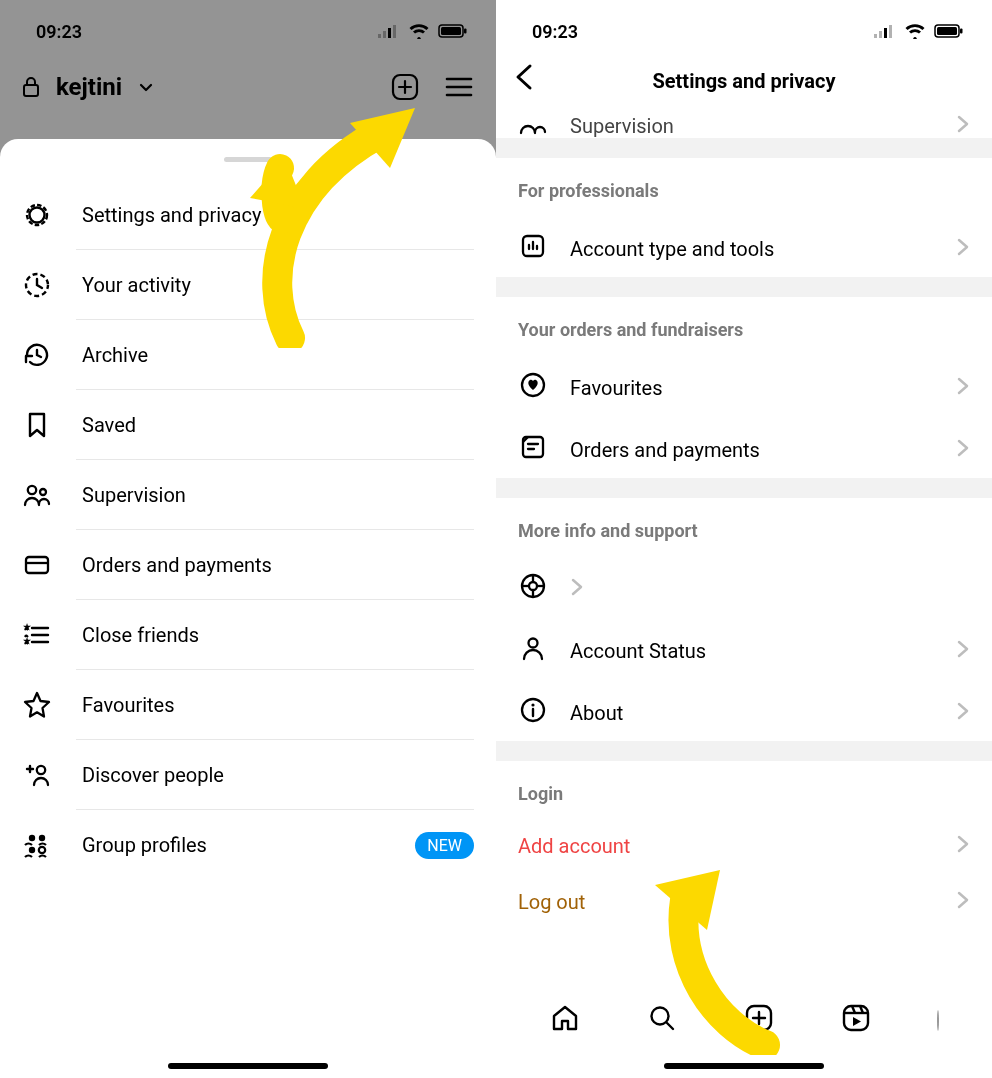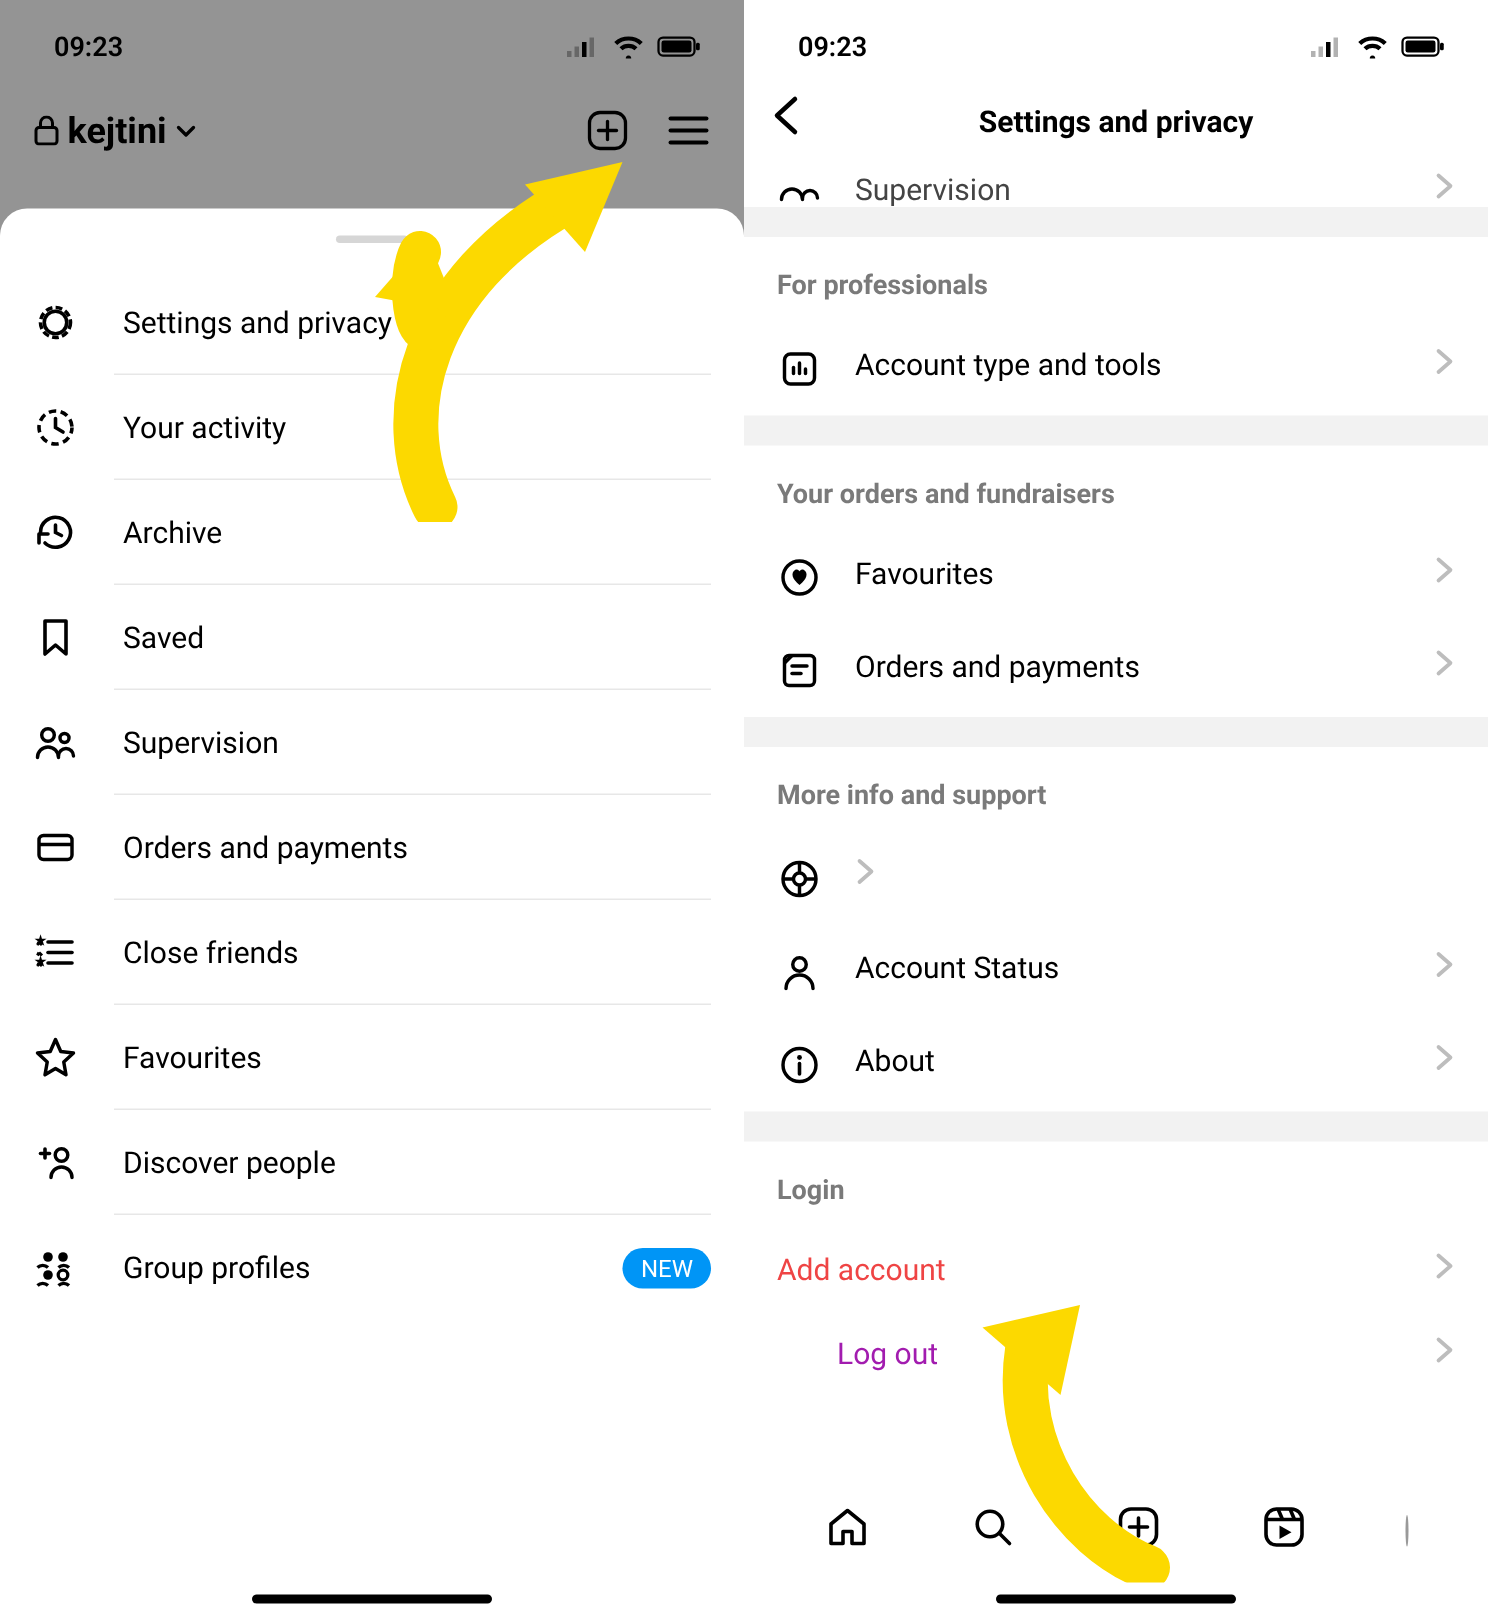--- a/index.html
+++ b/index.html
@@ -30,21 +30,21 @@
   
   .profile-header {
     display: flex;
     justify-content: space-between;
     align-items: center;
     padding: 20px 22px 28px;
   }
   .profile-user {
     display: flex;
     align-items: center;
-    gap: 5px;
+    gap: 16px;
     font-weight: 700;
     font-size: 24px;
   }
   .profile-actions { display: flex; gap: 24px; align-items: center; }
 
   .left-dim-overlay {
     position: absolute; inset: 0;
     background: rgba(0,0,0,.42);
     z-index: 2;
   }
@@ -105,30 +105,30 @@
 
   .section-gap { background: #f2f2f2; height: 20px; }
   .section-title {
     color: #7a7a7a;
     font-size: 18px;
     padding: 22px 22px 14px;
     font-weight: bold;
   }
   .row {
     display: flex;
-    align-items: flex-start;
+    align-items: flex-end;
     gap: 22px;
     padding: 16px 22px;
     position: relative;
   }
   .row .rlabel { font-size: 20px; flex: 1; }
   .row .chev { color: #bdbdbd; }
   .row.cutoff { overflow: hidden; height: 28px; padding-top: 0; padding-bottom: 0; align-items: flex-end;}
   .row.add .rlabel { color: #ef4444; }
-  .row.logout .rlabel { color: #a21caf; margin-left: 40px; }
+  .row.logout .rlabel { color: #a16207; }
 
   
   .bottom-nav {
     position: absolute;
     bottom: 22px; left: 0; right: 0;
     display: flex;
     justify-content: space-around;
     align-items: center;
     padding: 10px 20px 18px;
     background: #fff;

